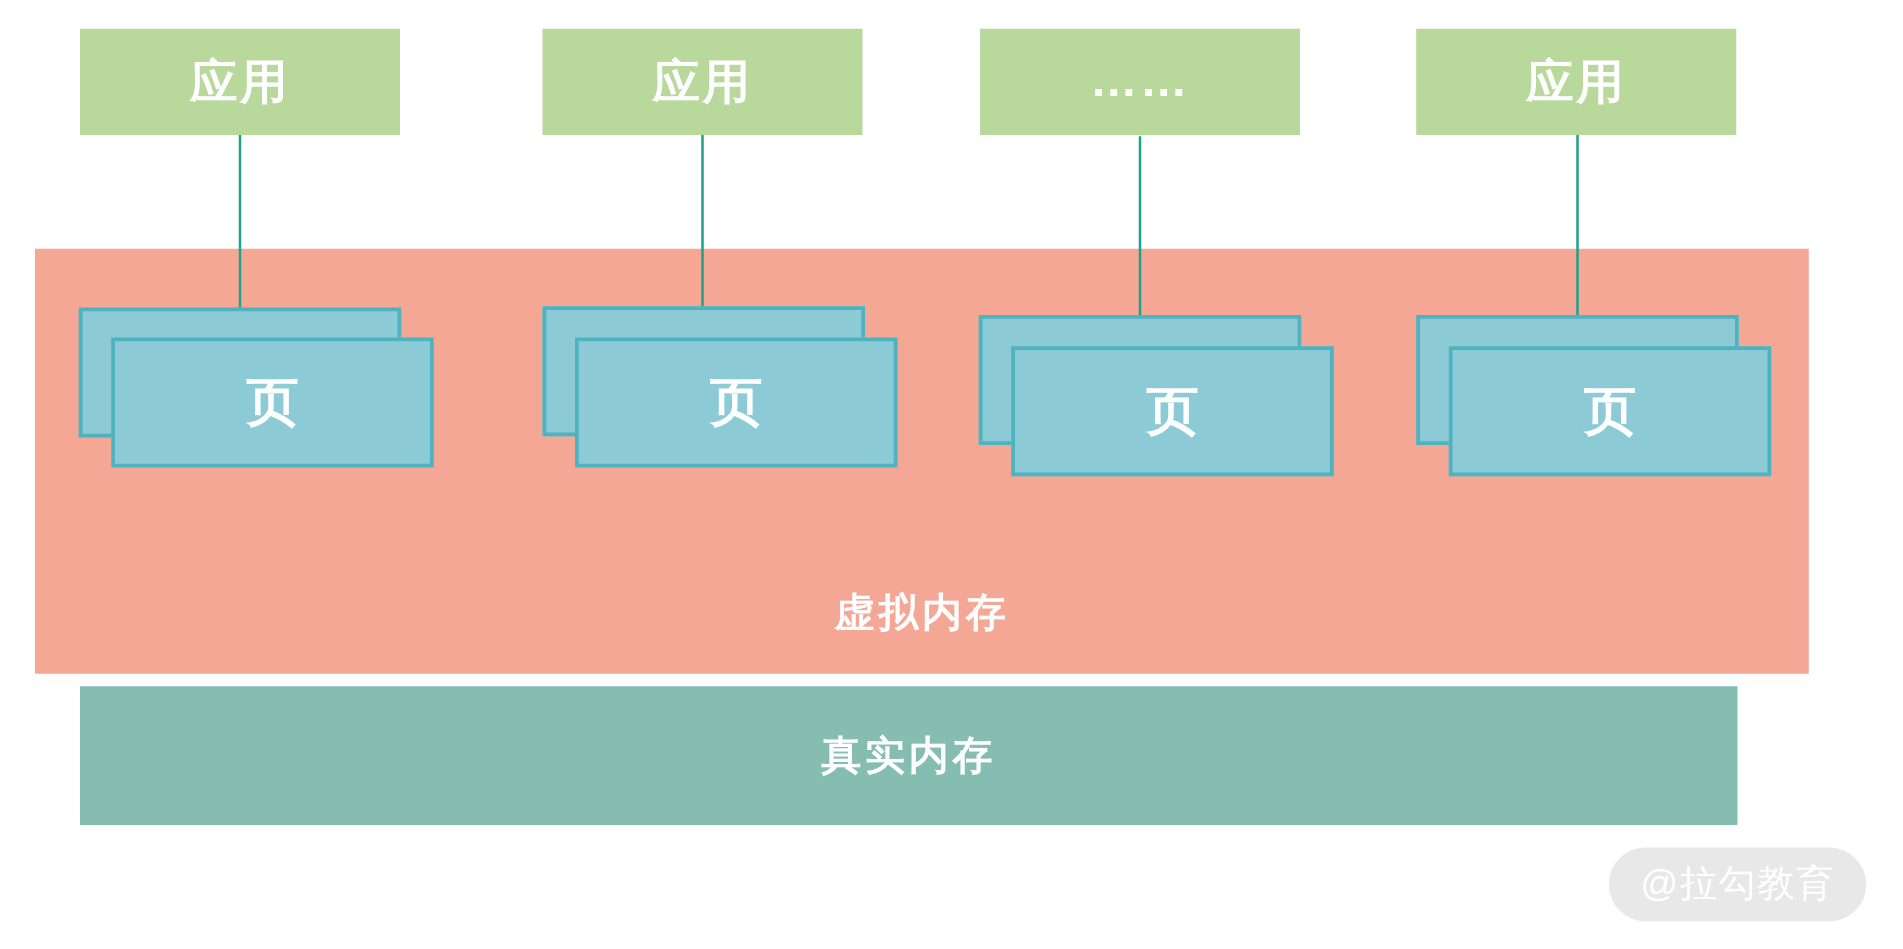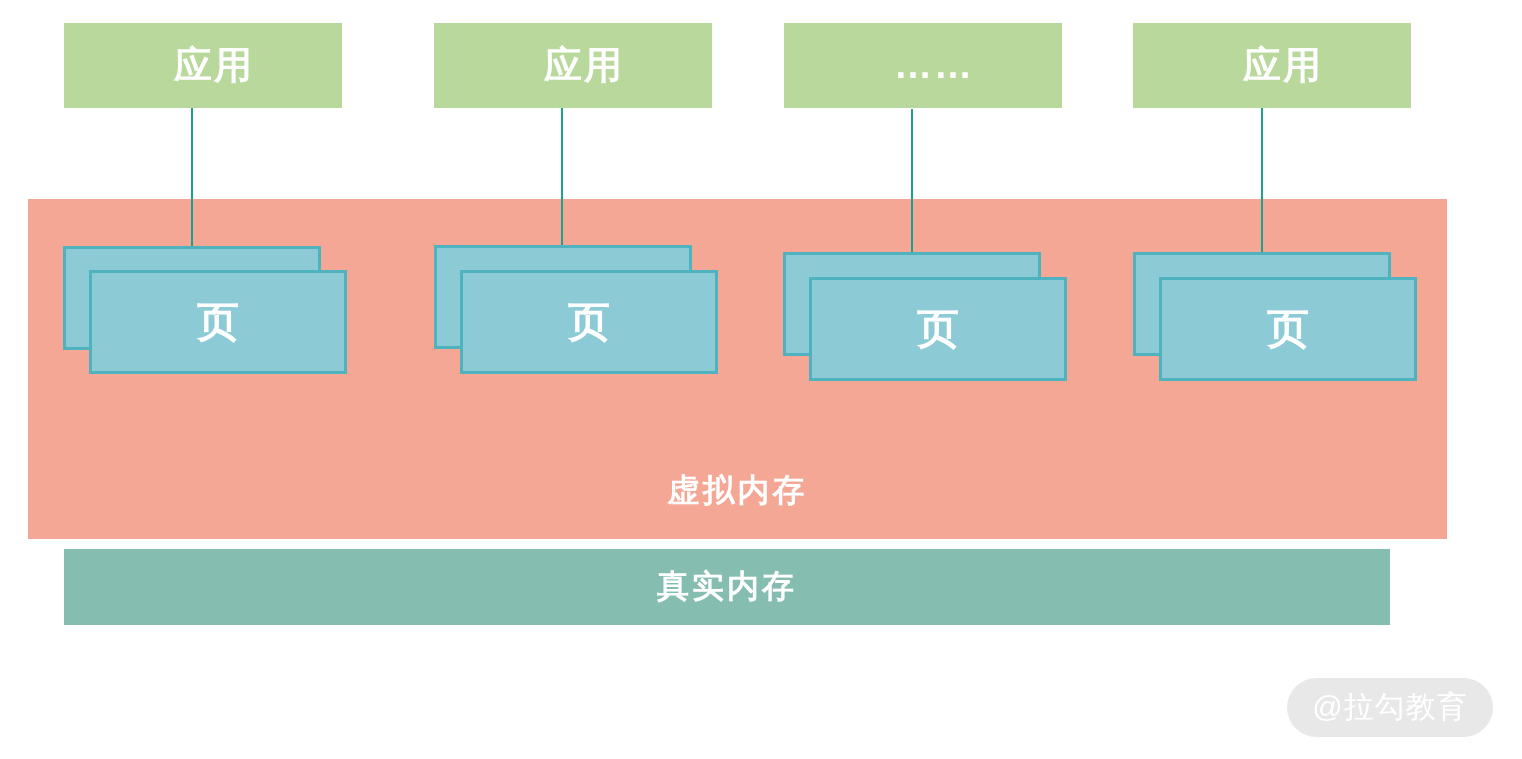--- a/index.html
+++ b/index.html
@@ -78,40 +78,39 @@
   
   .app-box {
     position: absolute;
     top: 23px;
     width: 256px;
     height: 85px;
     background: var(--app-green, #b9d89c);
     display: flex;
     align-items: center;
     justify-content: center;
-    padding-left: 22px;
   }
   .a1 { left: 64px; }
   .a2 { left: 434px; }
   .a3 { left: 784px; }
   .a4 { left: 1133px; }
   .app-label {
     color: var(--label-text, #ffffff);
     font-size: 38px;
     font-weight: bold;
     letter-spacing: 2px;
   }
 
   
   .rm-box {
     position: absolute;
     left: 64px;
     top: 549px;
     width: 1326px;
-    height: 76px;
+    height: 111px;
     background: var(--real-memory, #85beb1);
     display: flex;
     align-items: center;
     justify-content: center;
   }
   .rm-label {
     color: var(--label-text, #ffffff);
     font-size: 32px;
     font-weight: bold;
     letter-spacing: 3px;

